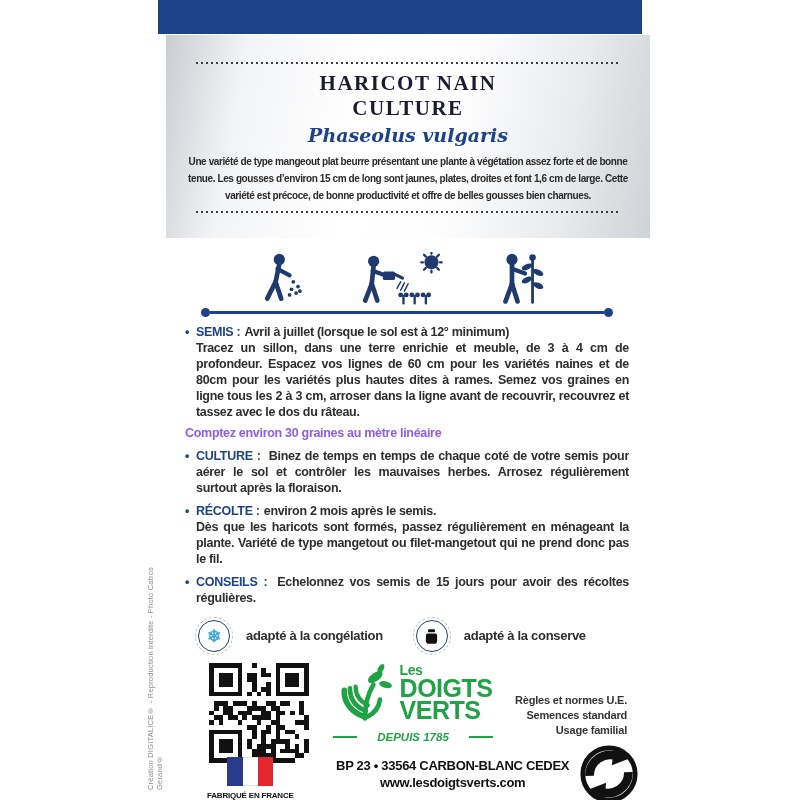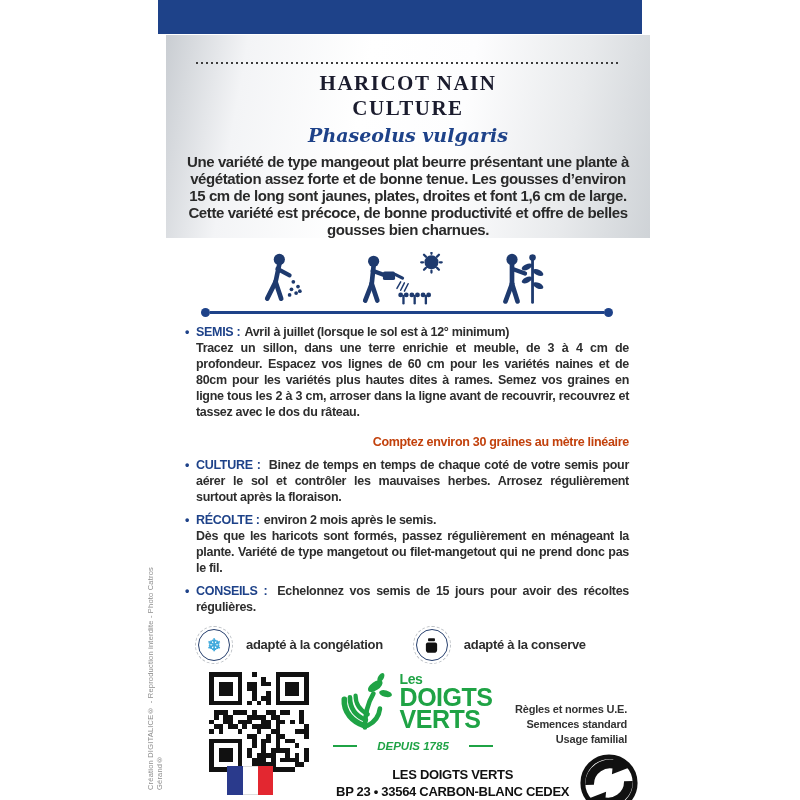--- a/index.html
+++ b/index.html
@@ -20,38 +20,38 @@
   }
   .dotted{height:2px;margin:0 30px;
     background-image:repeating-linear-gradient(to right,#3c3c3c 0 2px,transparent 2px 5px);}
   .dotted.top{margin-top:27px;}
   .dotted.bottom{margin-top:7px;}
   .title{font-family:"Liberation Serif",serif;font-weight:700;font-size:21px;
     letter-spacing:1.5px;color:#1b1c2e;line-height:25px;}
   .title.first{margin-top:7px;}
   .latin{font-family:"DejaVu Serif",serif;font-style:italic;font-weight:700;
     font-size:19px;color:#1e4289;margin-top:2px;line-height:24px;}
-  .desc{font-weight:700;font-size:15px;letter-spacing:-0.4px;line-height:17px;
+  .desc{font-weight:700;font-size:10px;letter-spacing:-0.4px;line-height:17px;
     margin:6px 20px 0;color:#2a2a2a;text-align:center;}
 
   
   .content{position:absolute;left:27px;top:238px;width:444px;font-size:12.5px;
     letter-spacing:-0.3px;font-weight:700;line-height:16px;}
 
   .figures{margin:12px 16px 0;}
   .fig-row{display:flex;justify-content:center;align-items:flex-end;gap:44px;height:58px;}
   .timeline{display:flex;align-items:center;margin-top:0;}
   .timeline .dot{width:9px;height:9px;border-radius:50%;background:#1e4289;flex:none;}
   .timeline .line{flex:1;height:3px;background:#1e4289;}
 
   .sec{position:relative;padding-left:11px;margin-top:7px;text-align:justify;}
   .bullet{position:absolute;left:0;top:0;color:#1e4289;}
   .slabel{color:#1e4289;}
   .sintro{margin-left:4px;}
-  .note{color:#c2410c;text-align:right;margin-top:14px;}
+  .note{color:#8b5cf6;text-align:left;margin-top:5px;}
 
   .badges{display:flex;align-items:center;gap:30px;margin:11px 0 0 10px;}
   .badge{display:flex;align-items:center;gap:13px;}
   .stamp{border:1.5px dashed #bcc0c5;border-radius:50%;padding:2px;display:inline-flex;}
   .stamp-inner{width:30px;height:30px;border-radius:50%;border:1.8px solid #27406e;
     display:flex;align-items:center;justify-content:center;background:#fff;}
   .snow{color:#3fa9dc;font-size:17px;line-height:1;}
   .blabel{font-size:13px;}
 
   .logo-row{display:flex;align-items:flex-start;margin-top:8px;}
@@ -392,21 +392,20 @@
     <div class="footer-row">
       <div class="made">
         <div class="flag">
           <div style="background:#2a3a8c"></div>
             <div style="background:#fff;border-top:1px solid #ddd;border-bottom:1px solid #ddd"></div>
             <div style="background:#e32730"></div>
         </div>
         <div class="made-caption">FABRIQUÉ EN FRANCE</div>
       </div>
       <div class="addr">
-        <div>LES DOIGTS VERTS</div>
         <div>BP 23 • 33564 CARBON-BLANC CEDEX</div>
         <div>www.lesdoigtsverts.com</div>
       </div>
       <svg class="green-dot" width="62" height="62" viewBox="0 0 64 64">
         <circle cx="32" cy="32" r="27" fill="none" stroke="#111" stroke-width="5"></circle>
         <path d="M12 34 A21 21 0 0 1 41 14" fill="none" stroke="#111" stroke-width="9"></path>
         <polygon points="37,3 53,16 35,23" fill="#111"></polygon>
         <path d="M52 30 A21 21 0 0 1 23 50" fill="none" stroke="#111" stroke-width="9"></path>
         <polygon points="27,61 11,48 29,41" fill="#111"></polygon>
       </svg>

